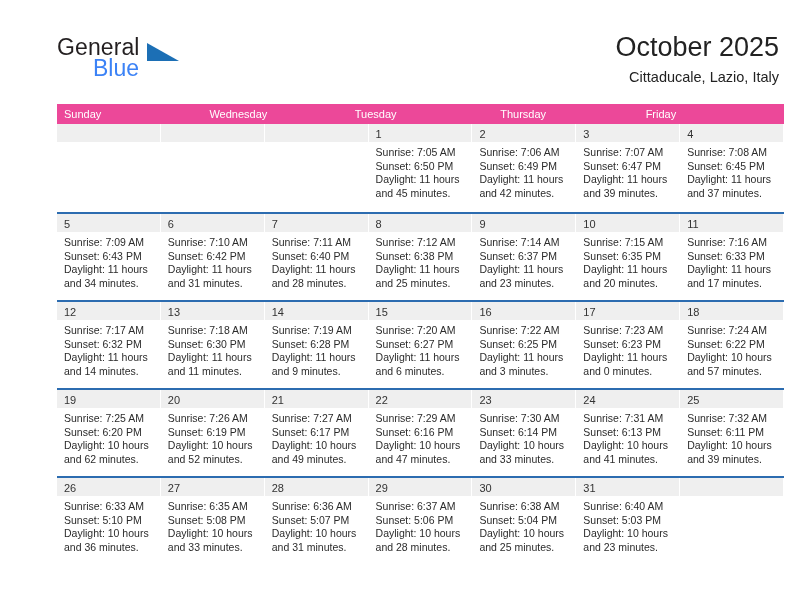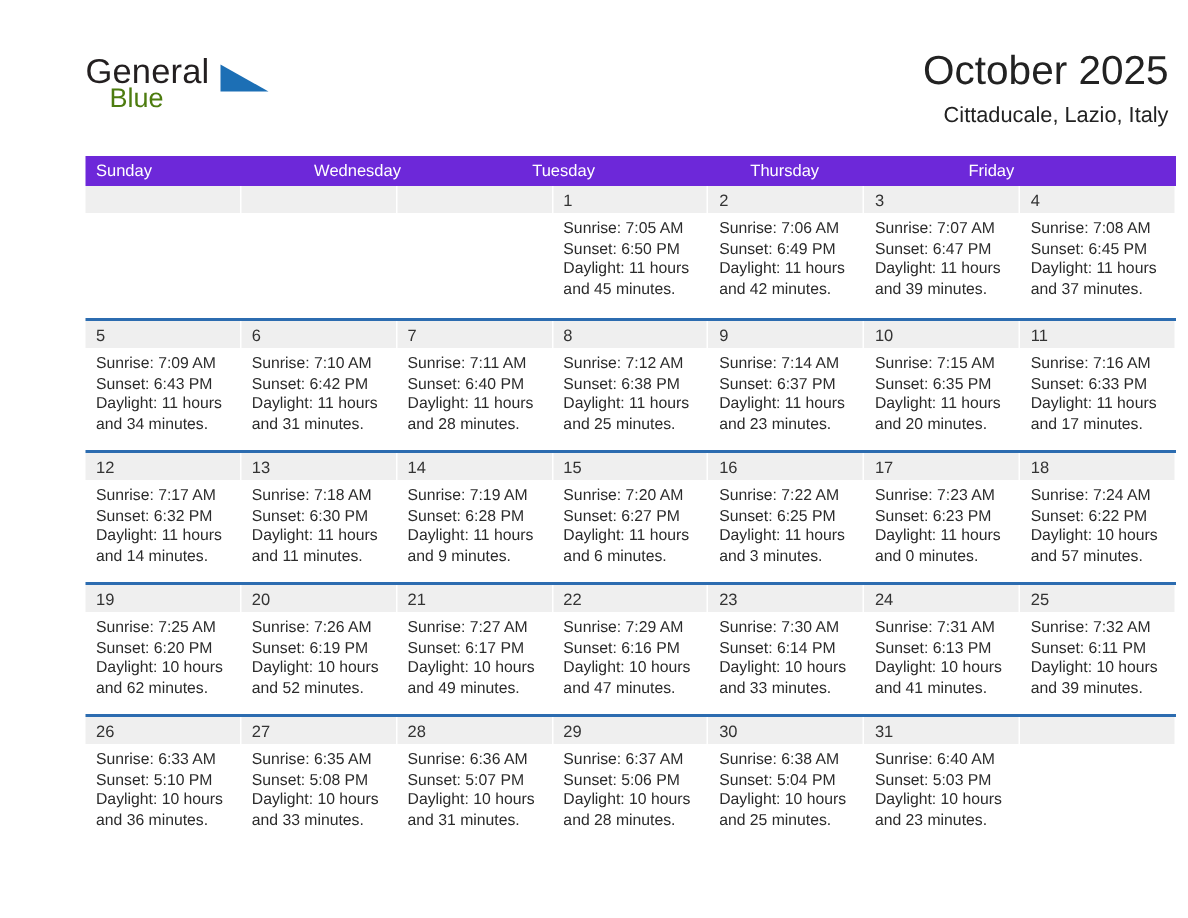--- a/index.html
+++ b/index.html
@@ -41,24 +41,24 @@
     position: absolute;
     left: 0;
     top: 0;
     font-size: 23px;
     letter-spacing: 0.1px;
     color: #231f20;
     font-family: "Liberation Sans", sans-serif;
   }
   .logo-blue {
     position: absolute;
-    left: 16px;
+    left: 36px;
     top: 21px;
-    font-size: 18px;
-    color: #4d7c0f;
+    font-size: 23px;
+    color: #3b82f6;
     font-family: "Liberation Sans", sans-serif;
   }
   .logo-triangle {
     position: absolute;
     left: 90px;
     top: 9px;
     width: 0;
     height: 0;
     border-left: 32px solid #1c6fb5;
     border-top: 18px solid transparent;
@@ -86,21 +86,21 @@
 
   
   .calendar {
     position: absolute;
     left: 33px;
     top: 104px;
     width: 727px;
   }
   .weekdays {
     display: flex;
-    background: #6d28d9;
+    background: #ec4899;
     height: 20px;
   }
   .weekday {
     flex: 1 1 0;
     color: #ffffff;
     font-size: 11px;
     line-height: 20px;
     padding-left: 7px;
     box-sizing: border-box;
     white-space: nowrap;

